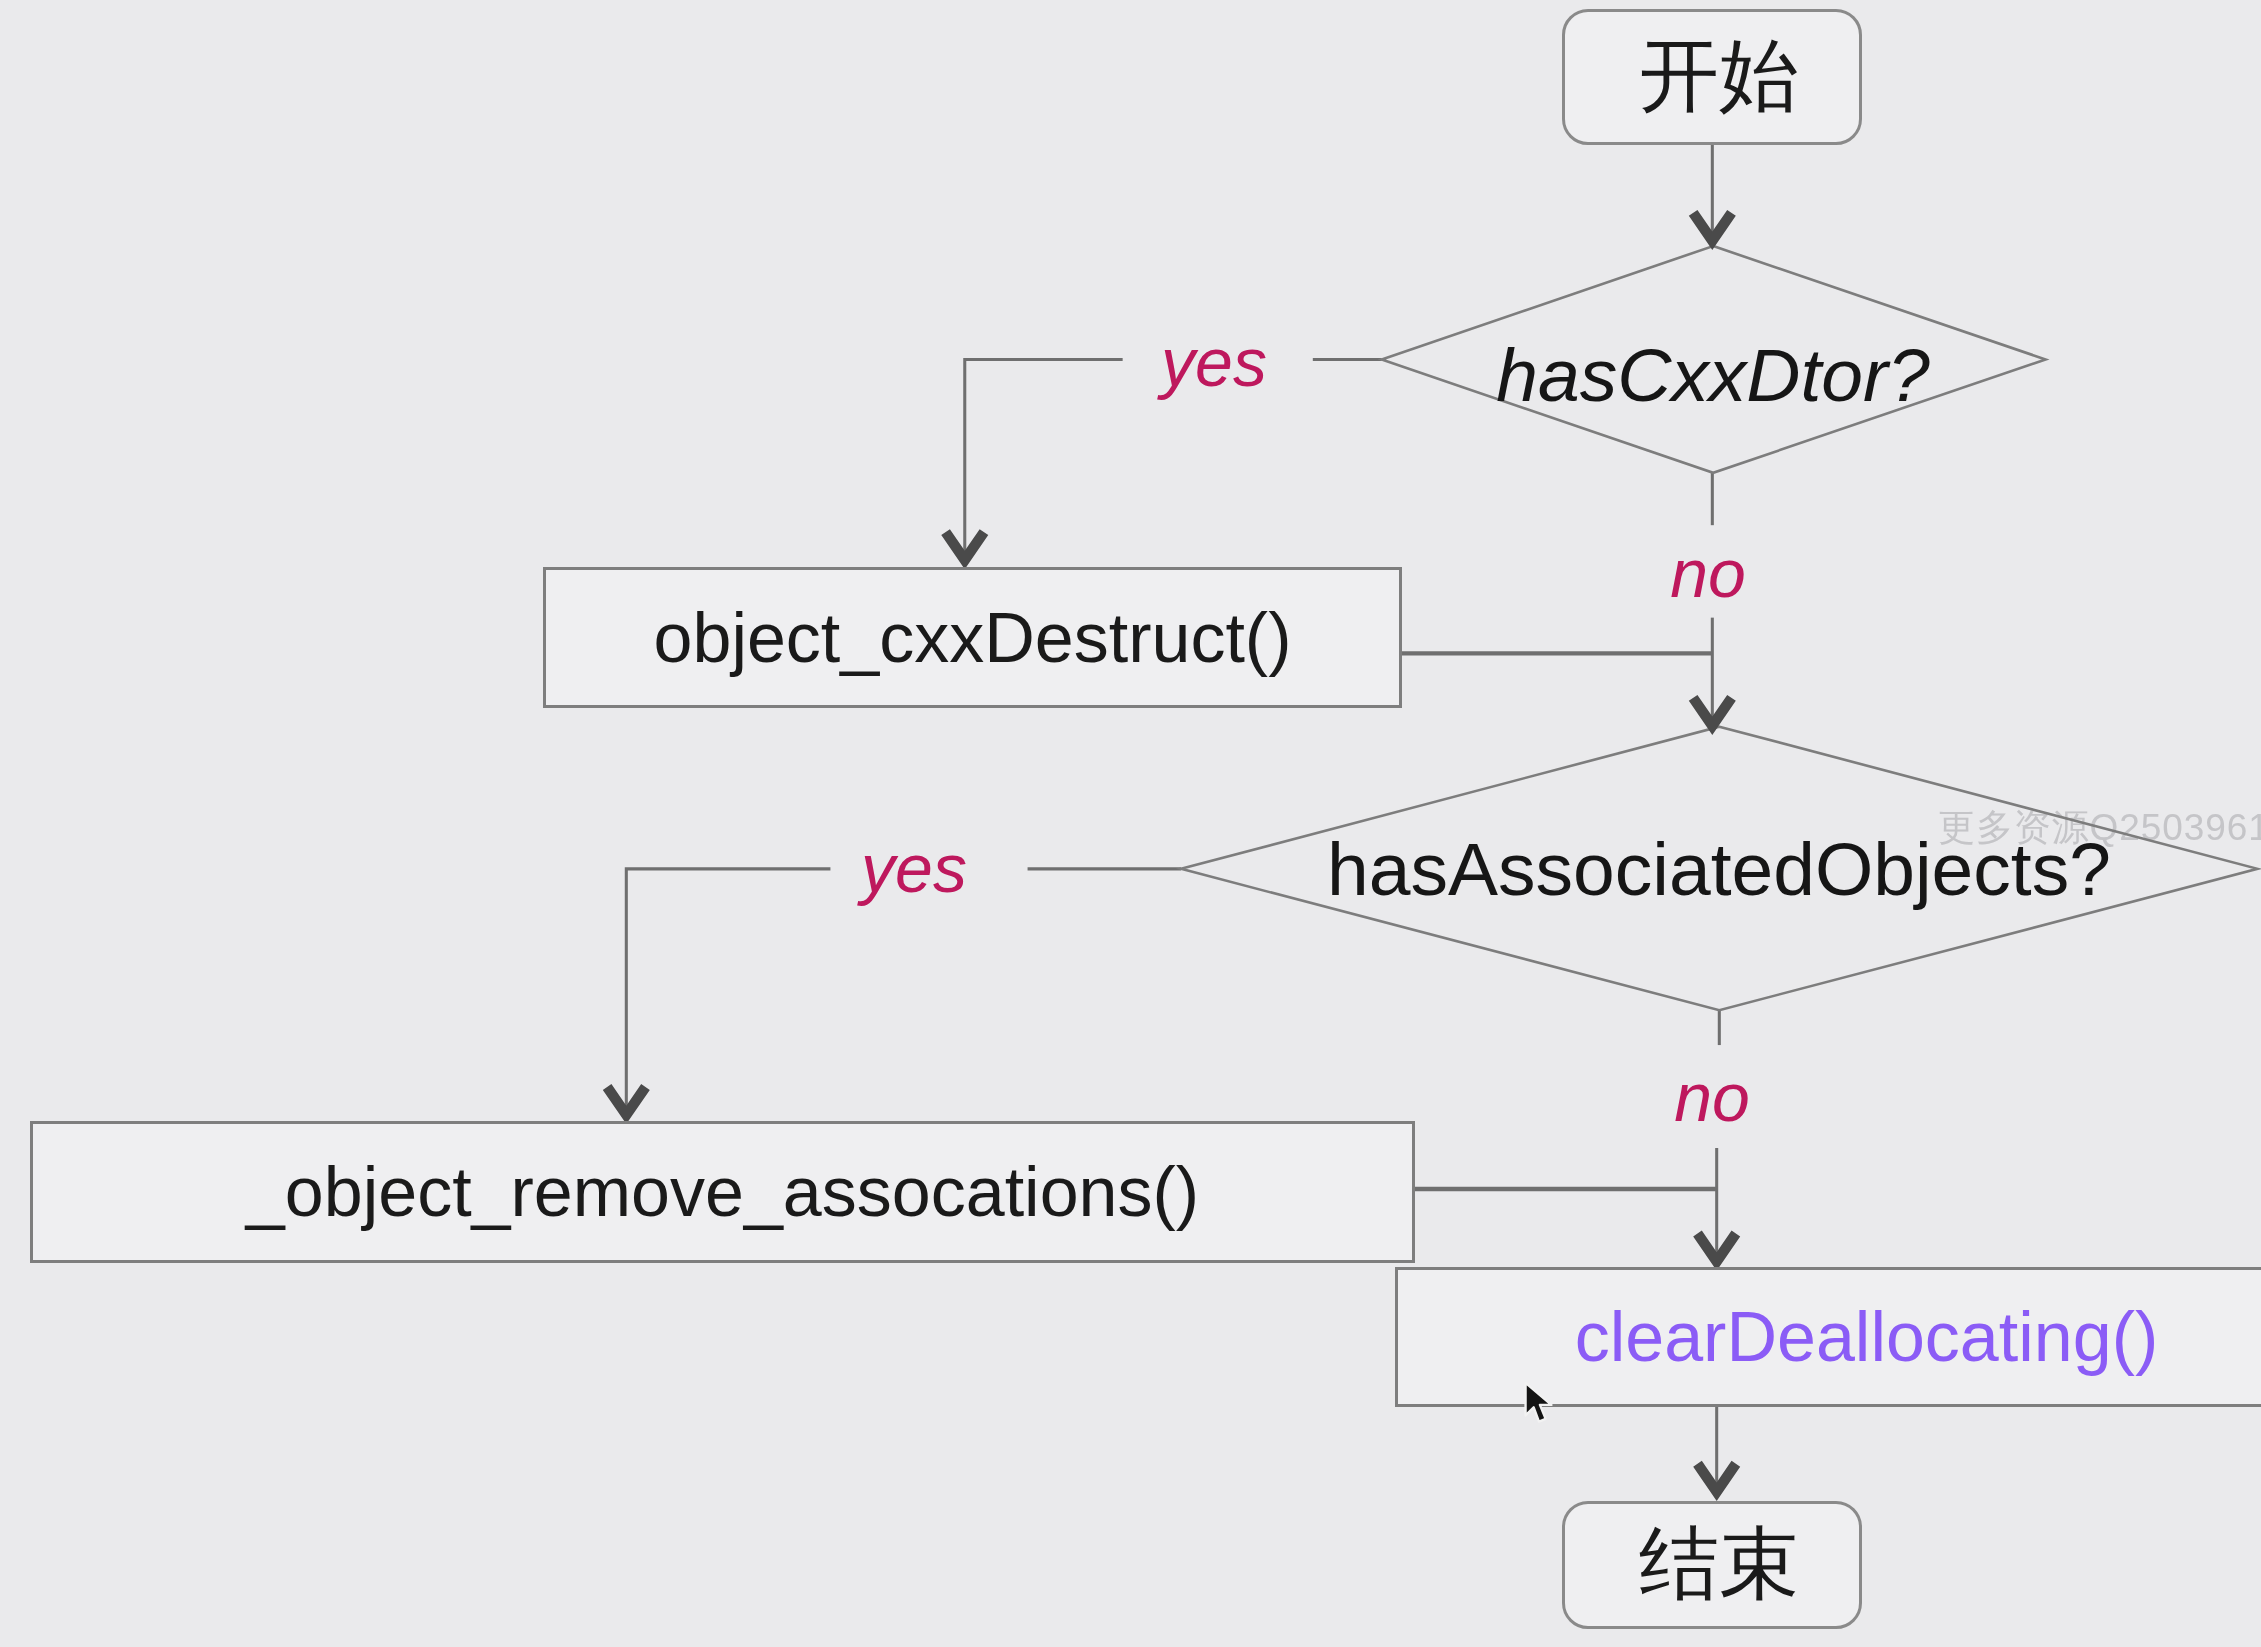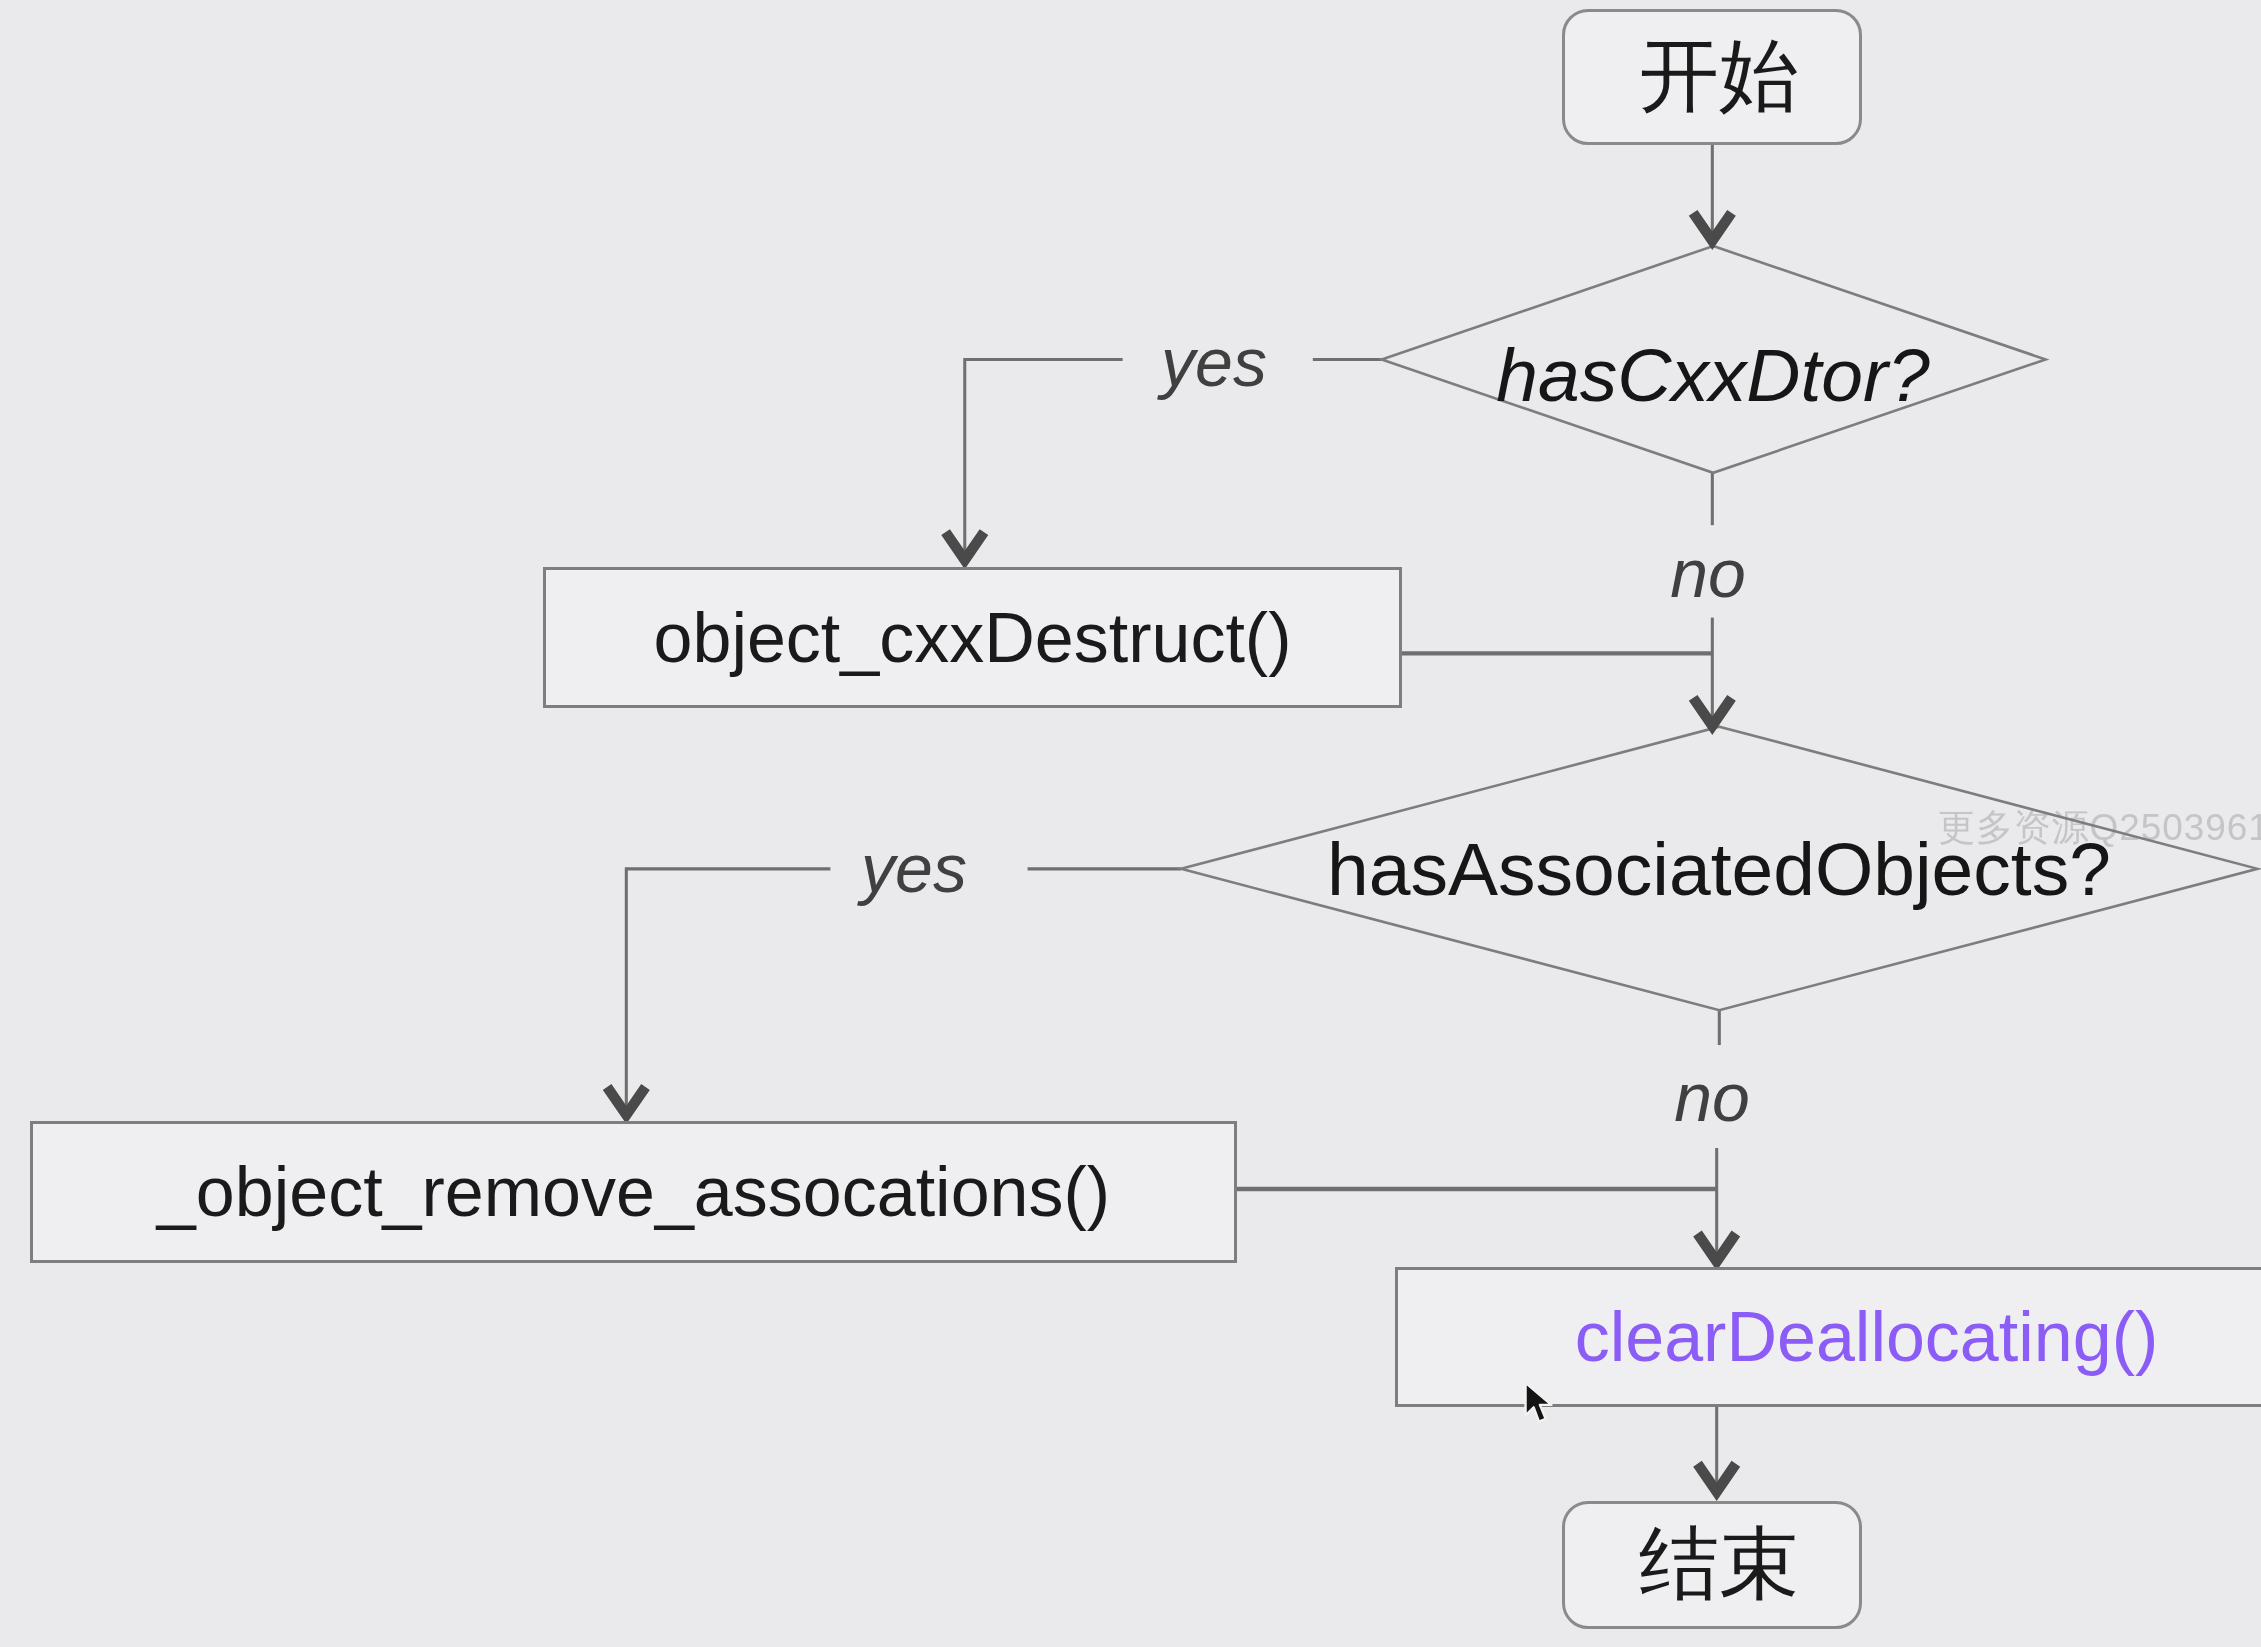--- a/index.html
+++ b/index.html
@@ -49,40 +49,40 @@
     font-size: 80px;
     padding-left: 14px;
   }
   .process {
     border: 3.5px solid #7e7e7e;
     font-size: 70px;
   }
   #node-start        { left: 1562px; top: 8.7px;   width: 300px;  height: 136px; }
   #node-end          { left: 1562px; top: 1501px; width: 300px;  height: 128px; }
   #node-cxxdestruct  { left: 543px;  top: 567px;  width: 859px;  height: 141px; }
-  #node-removeassoc  { left: 30px;   top: 1121px; width: 1207px; height: 142px; }
+  #node-removeassoc  { left: 30px;   top: 1121px; width: 1385px; height: 142px; }
   #node-cleardealloc { left: 1395px; top: 1267px; width: 943px;  height: 140px; color: #8b5cf6; }
   
   .decision-label {
     position: absolute;
     transform: translate(-50%, -50%);
     font-size: 75px;
     color: #161616;
     z-index: 3;
     white-space: nowrap;
   }
   #label-hascxxdtor { left: 1713px; top: 375px; font-style: italic; }
   #label-hasassoc   { left: 1719px; top: 869px; }
   
   .edge-label {
     position: absolute;
     transform: translate(-50%, -50%);
     font-size: 68px;
     font-style: italic;
-    color: #404040;
+    color: #be185d;
     z-index: 3;
     white-space: nowrap;
   }
   #edge-yes1 { left: 1214px; top: 362px;  }
   #edge-no1  { left: 1708px; top: 573px;  }
   #edge-yes2 { left: 914px; top: 868px;  }
   #edge-no2  { left: 1712px; top: 1097px; }
   
   .cursor {
     position: absolute;

